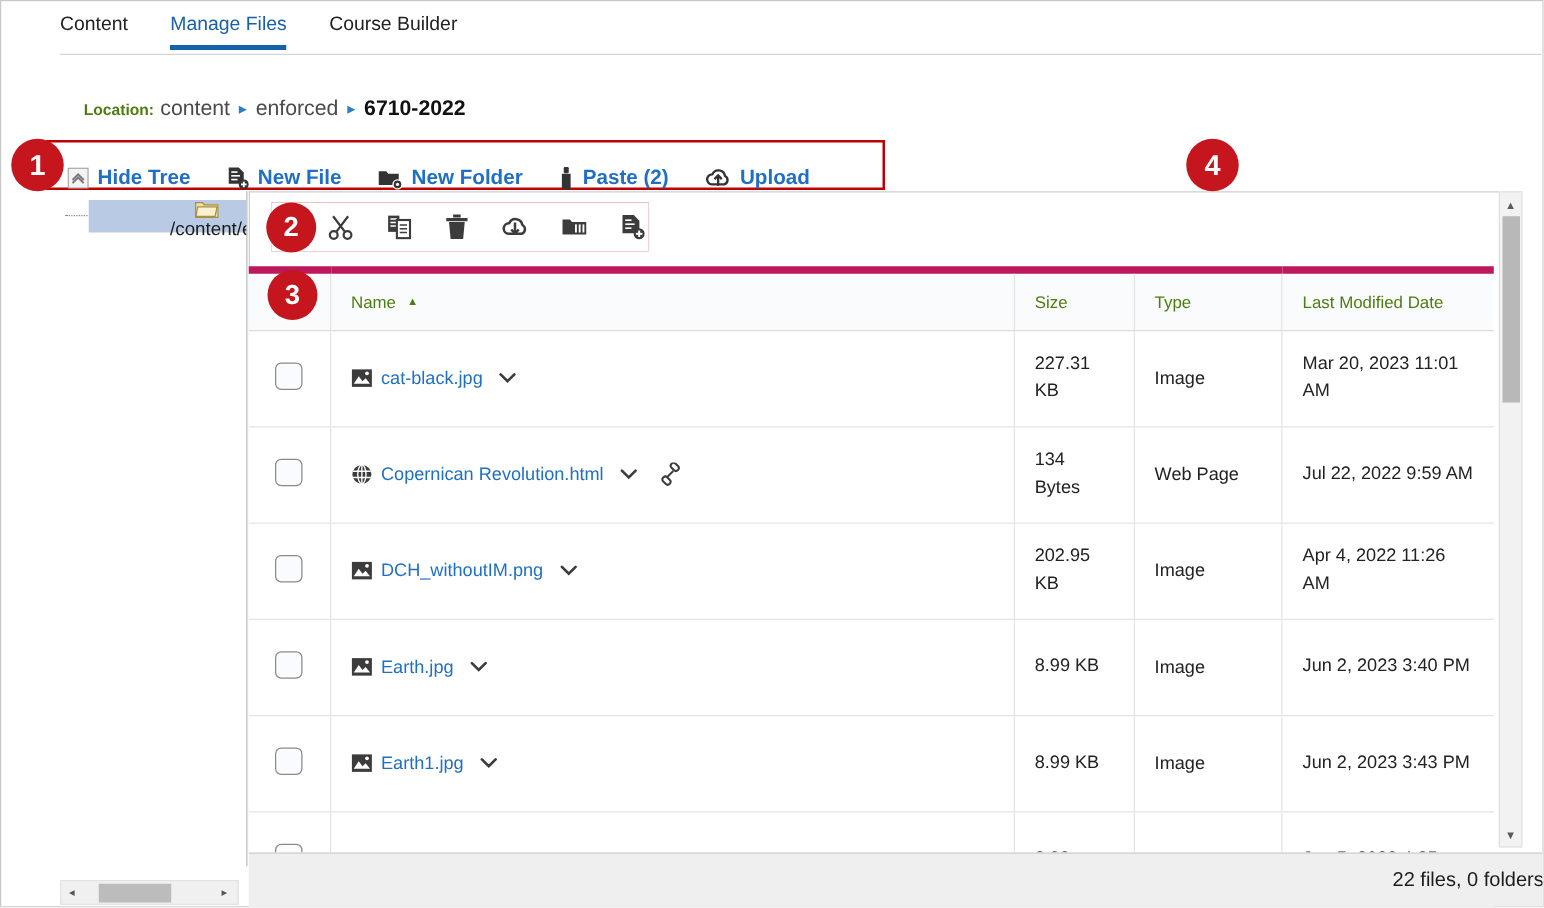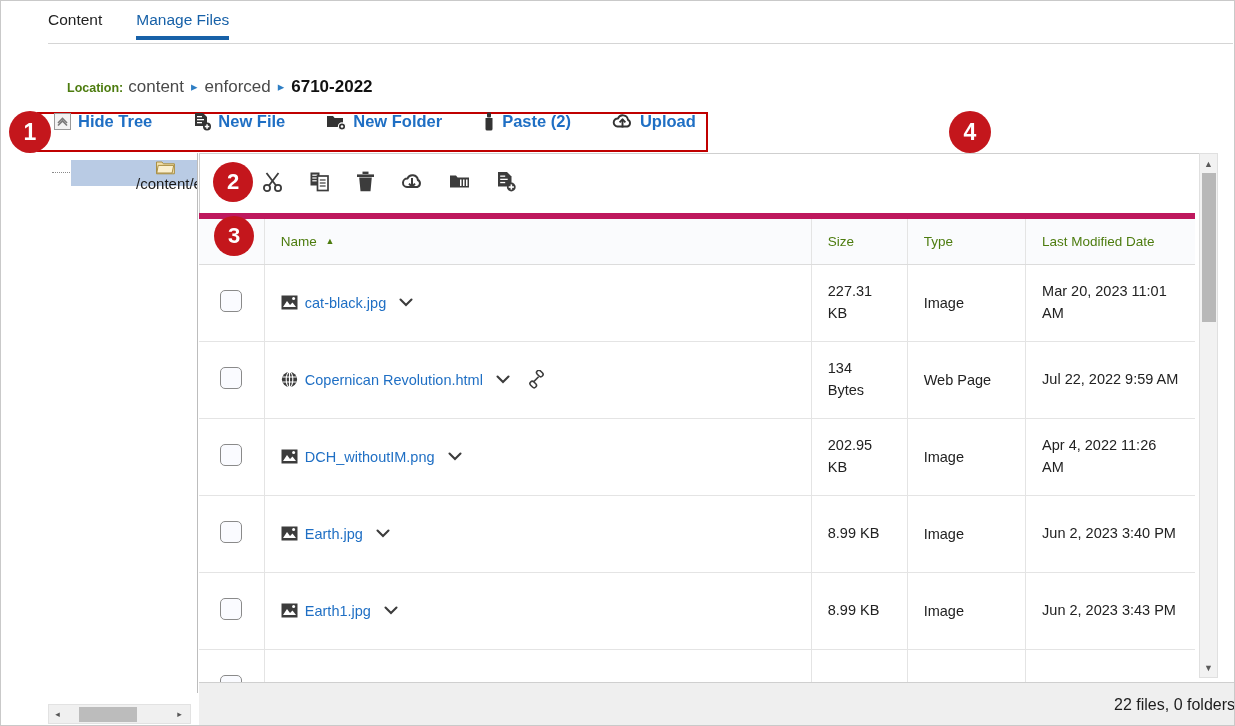--- a/index.html
+++ b/index.html
@@ -81,23 +81,23 @@
     font-size: 23px; font-weight: bold;
     font-family: "Liberation Sans", sans-serif;
     z-index: 40;
   }
   .badge.small { width: 40px; height: 40px; font-size: 22px; }
 
   
   .actionbar {
     position: absolute; left: 36px; top: 111px;
     width: 670px; height: 40px;
-    display: flex; align-items: flex-start;
+    display: flex; align-items: flex-end;
     padding-left: 17px;
-    gap: 16px;
+    gap: 4px;
   }
   .abtn {
     display: flex; align-items: center;
     color: #1f6fc4;
     font-size: 16.5px; font-weight: bold;
     margin-right: 25px;
     cursor: pointer;
     white-space: nowrap;
   }
   .abtn .ic { margin-right: 7px; display: flex; align-items: center; }
@@ -257,20 +257,21 @@
   svg { display: block; }
 </style>
 </head>
 <body>
 
 <div id="page">
 
   <div class="tabbar">
     <div class="tab">Content</div>
     <div class="tab active">Manage Files</div>
+    <div class="tab">Course Builder</div>
   </div>
   <div class="tabline"></div>
 
   <div class="location">
     <span class="loc-label">Location:</span>
     <span class="loc-crumb link">content</span>
     <span class="loc-sep">▸</span>
     <span class="loc-crumb link">enforced</span>
     <span class="loc-sep">▸</span>
     <span class="loc-crumb current">6710-2022</span>

